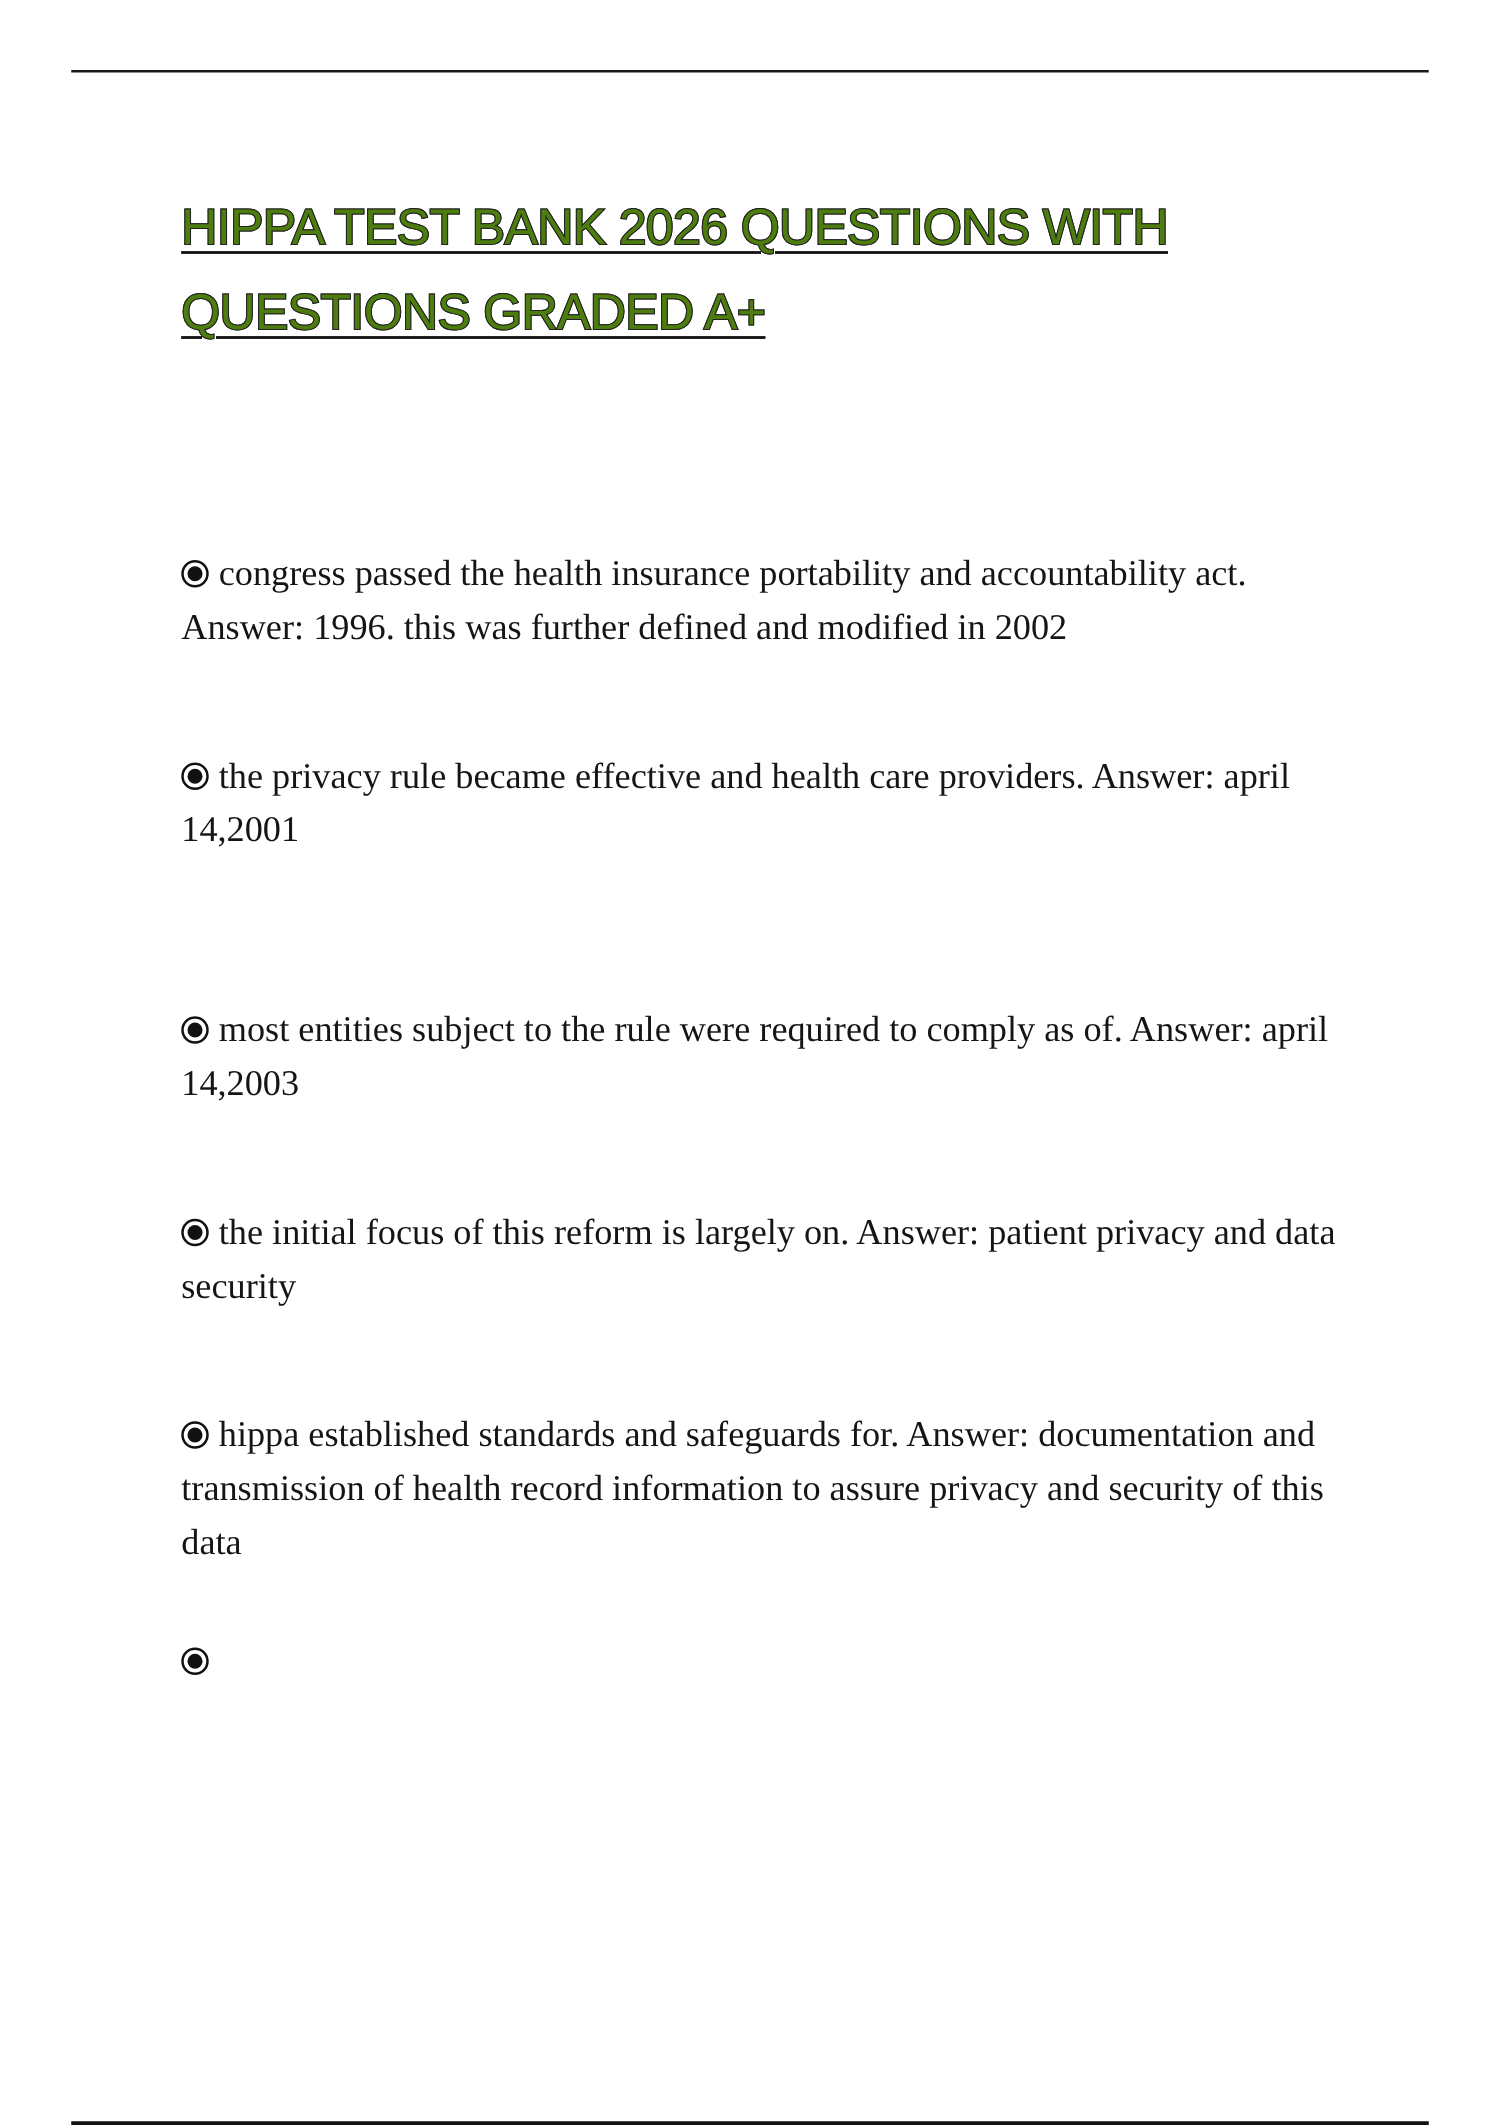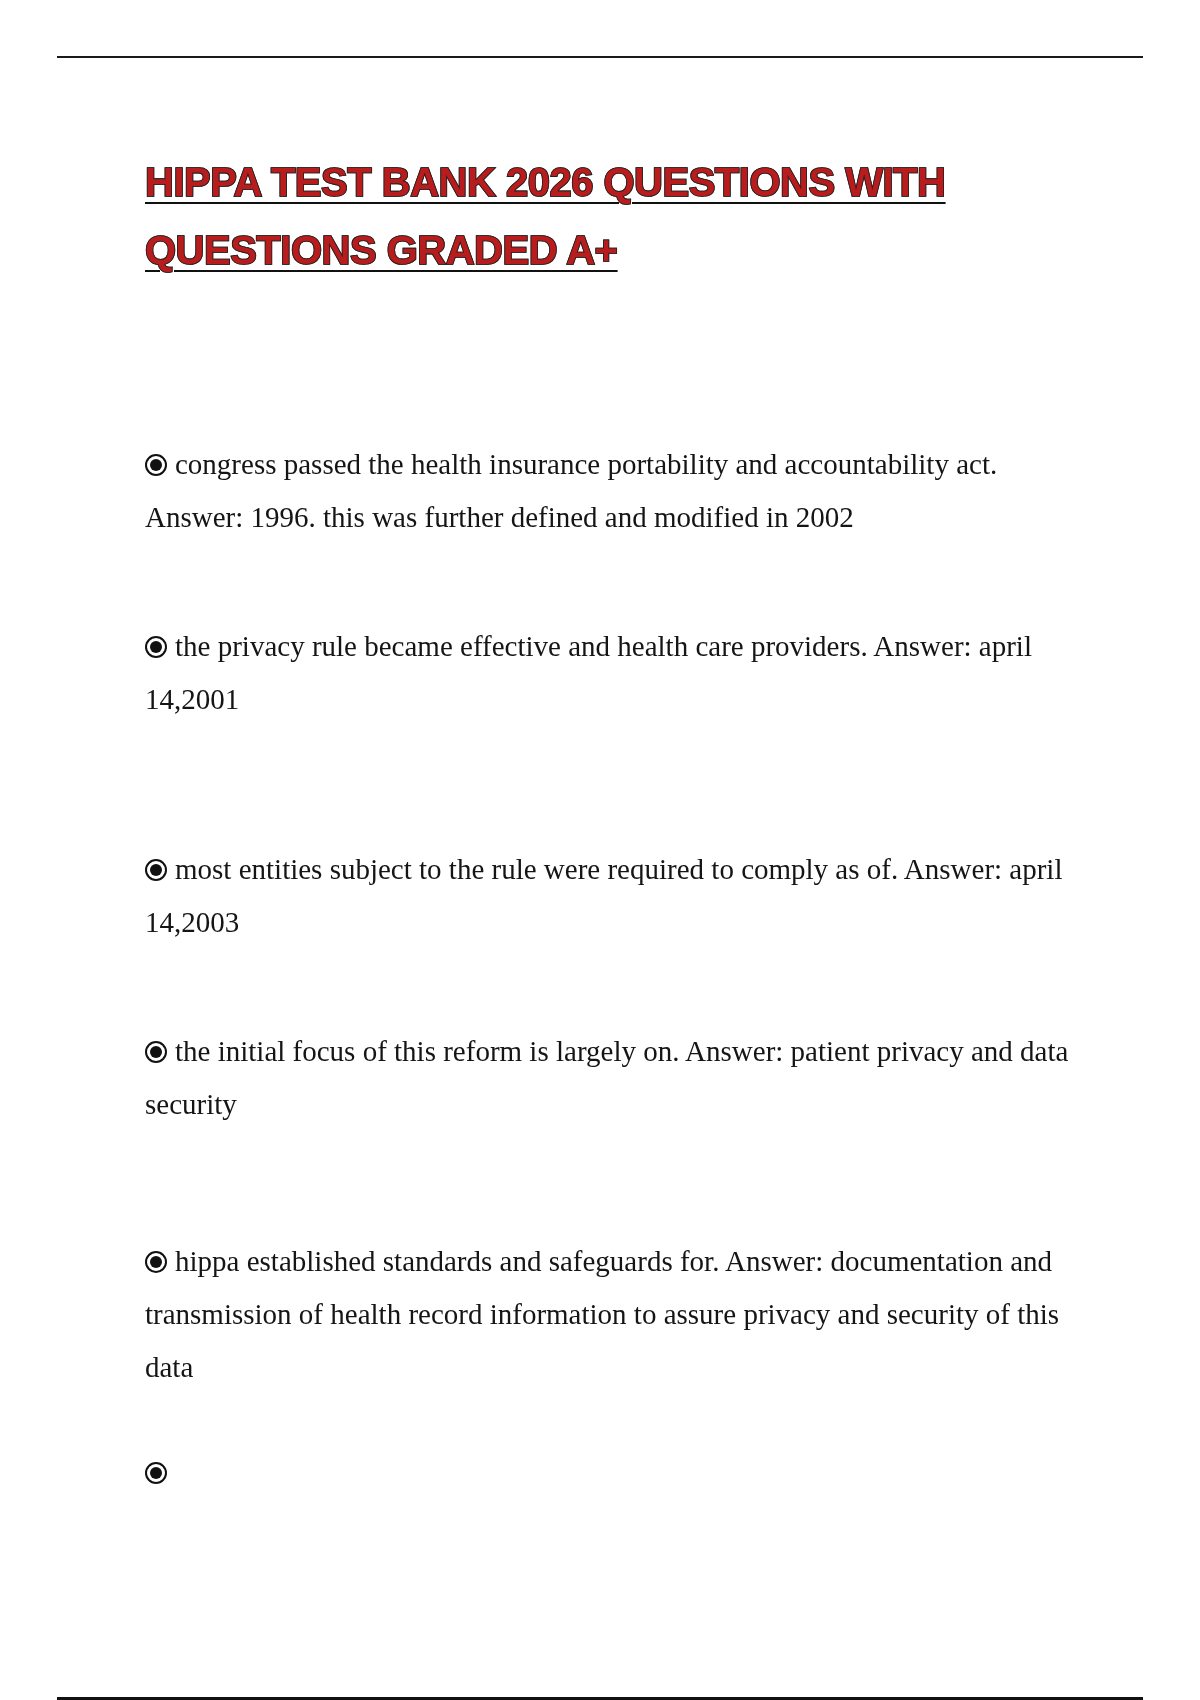--- a/index.html
+++ b/index.html
@@ -25,25 +25,25 @@
     .rule.top { top: 56px; }
     .rule.bottom { top: 1697px; height: 3px; background: #111; }
 
     .title {
       position: absolute;
       left: 145px;
       top: 148px;
       width: 960px;
       margin: 0;
       font-family: "Liberation Sans", "DejaVu Sans", sans-serif;
-      font-weight: bold;
+      font-weight: normal;
       font-size: 40px;
       line-height: 68px;
       letter-spacing: -0.5px;
-      color: #b91c1c;
+      color: #4d7c0f;
       -webkit-text-stroke: 1.6px #222222;
       paint-order: stroke fill;
       text-shadow: 0 0 0.6px #444;
     }
     .title .line {
       display: inline;
       text-decoration: underline;
       text-decoration-color: #111111;
       text-decoration-thickness: 2px;
       text-underline-offset: 6px;
@@ -54,26 +54,26 @@
       position: absolute;
       left: 145px;
       top: 438px;
       width: 950px;
       margin: 0;
       padding: 0;
       list-style: none;
     }
     .qa-item {
       font-size: 29px;
-      line-height: 53px;
+      line-height: 43px;
       margin: 0 0 76px 0;
       color: #151515;
     }
     .qa-item:nth-child(2) { margin-bottom: 117px; }
-    .qa-item:nth-child(4) { margin-bottom: 104px; }
+    .qa-item:nth-child(4) { margin-bottom: 76px; }
     .qa-item:nth-child(5) { margin-bottom: 52px; }
     .bullet {
       display: inline-block;
       width: 22px;
       height: 22px;
       border: 2px solid #111;
       border-radius: 50%;
       box-sizing: border-box;
       position: relative;
       vertical-align: -2px;

